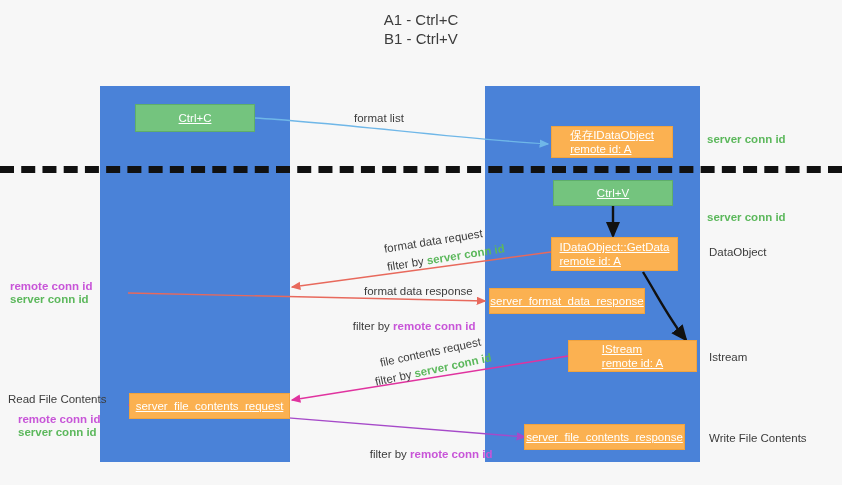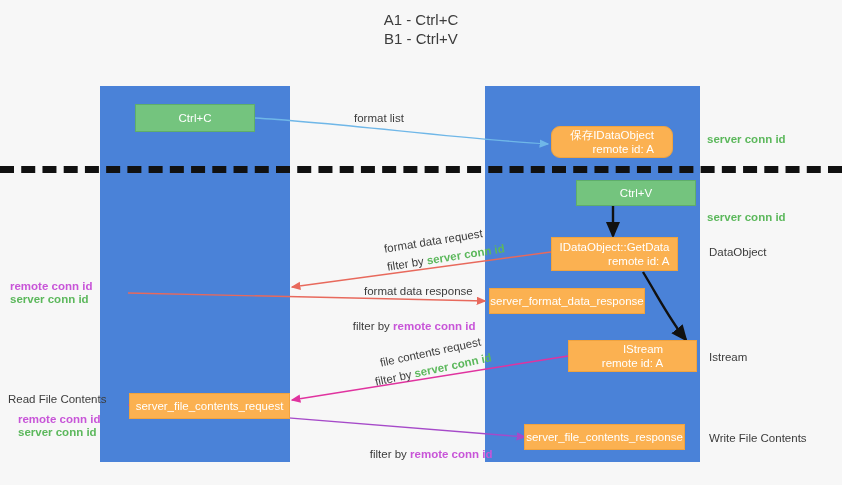--- a/index.html
+++ b/index.html
@@ -51,25 +51,26 @@
     position: absolute;
     background: #4a82d8;
   }
   .node {
     position: absolute;
     box-sizing: border-box;
     display: flex;
     flex-direction: column;
     align-items: center;
     justify-content: center;
-    text-align: right;
+    text-align: left;
     color: #ffffff;
     font-size: 11.5px;
     line-height: 14px;
     white-space: pre;
+    text-decoration: underline;
   }
   .node.green {
     background: #74c47e;
     border: 1px solid #5fae6a;
   }
   .node.orange {
     background: #fbb151;
     border: 1px solid #f0a33f;
   }
   .edge-label {
@@ -158,28 +159,28 @@
 
     <line x1="568" y1="356" x2="292" y2="400" stroke="#e0339f" stroke-width="1.4" marker-end="url(#ah-pink)"></line>
 
     <line x1="128" y1="405" x2="525" y2="437" stroke="#a64ac9" stroke-width="1.4" marker-end="url(#ah-purple)"></line>
   </svg>
 
   <div class="divider"></div>
 
   <div class="node green" style="left:135px; top:104px; width:120px; height:28px;">Ctrl+C</div>
 
-  <div class="node orange" style="left:551px; top:126px; width:122px; height:32px;border-radius:9px;">保存IDataObject
+  <div class="node orange" style="left:551px; top:126px; width:122px; height:32px;">保存IDataObject
 remote id: A</div>
 
   <div class="side-label green-txt" style="left:707px; top:132px;">server conn id</div>
 
   <div class="edge-label" style="left:354px; top:111px;">format list</div>
 
-  <div class="node green" style="left:553px; top:180px; width:120px; height:26px;margin-left:23px;">Ctrl+V</div>
+  <div class="node green" style="left:553px; top:180px; width:120px; height:26px;">Ctrl+V</div>
 
   <div class="side-label green-txt" style="left:707px; top:210px;">server conn id</div>
 
   <div class="node orange" style="left:551px; top:237px; width:127px; height:34px;">IDataObject::GetData
 remote id: A</div>
 
   <div class="side-label" style="left:709px; top:245px;">DataObject</div>
 
   <div class="edge-label rot-a" style="left:368px; top:229px;">
     <span>format data request</span>

